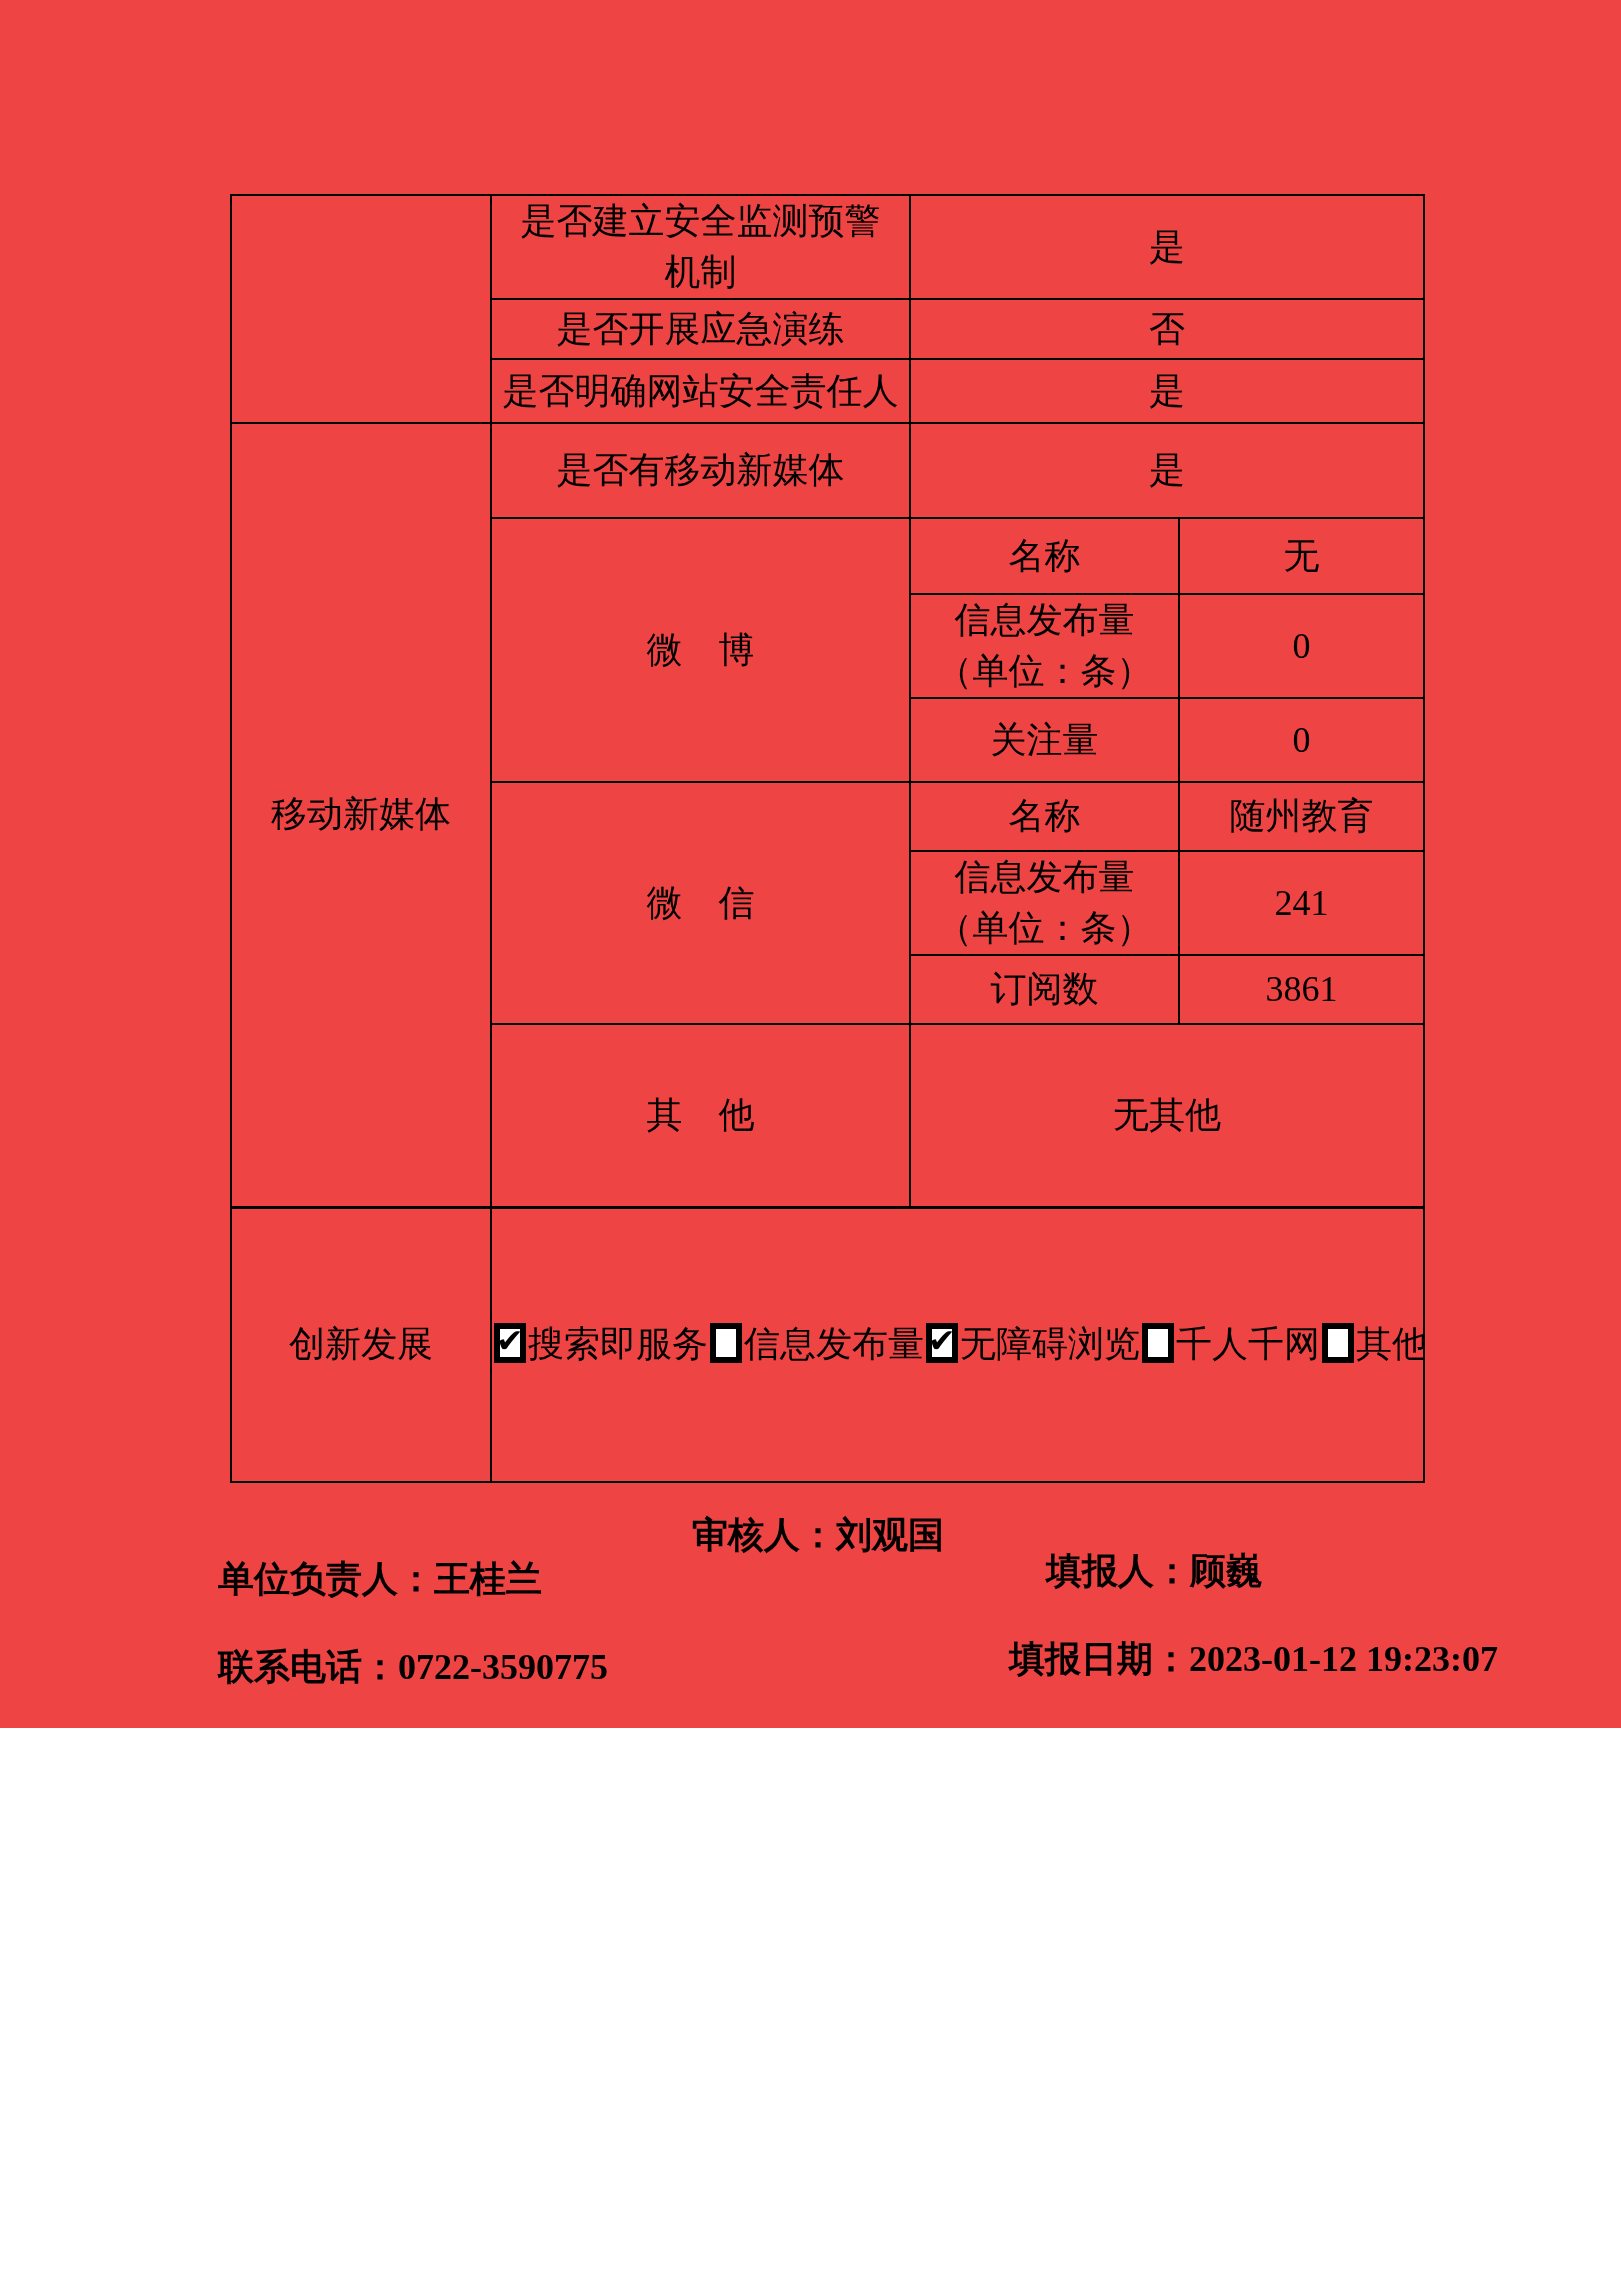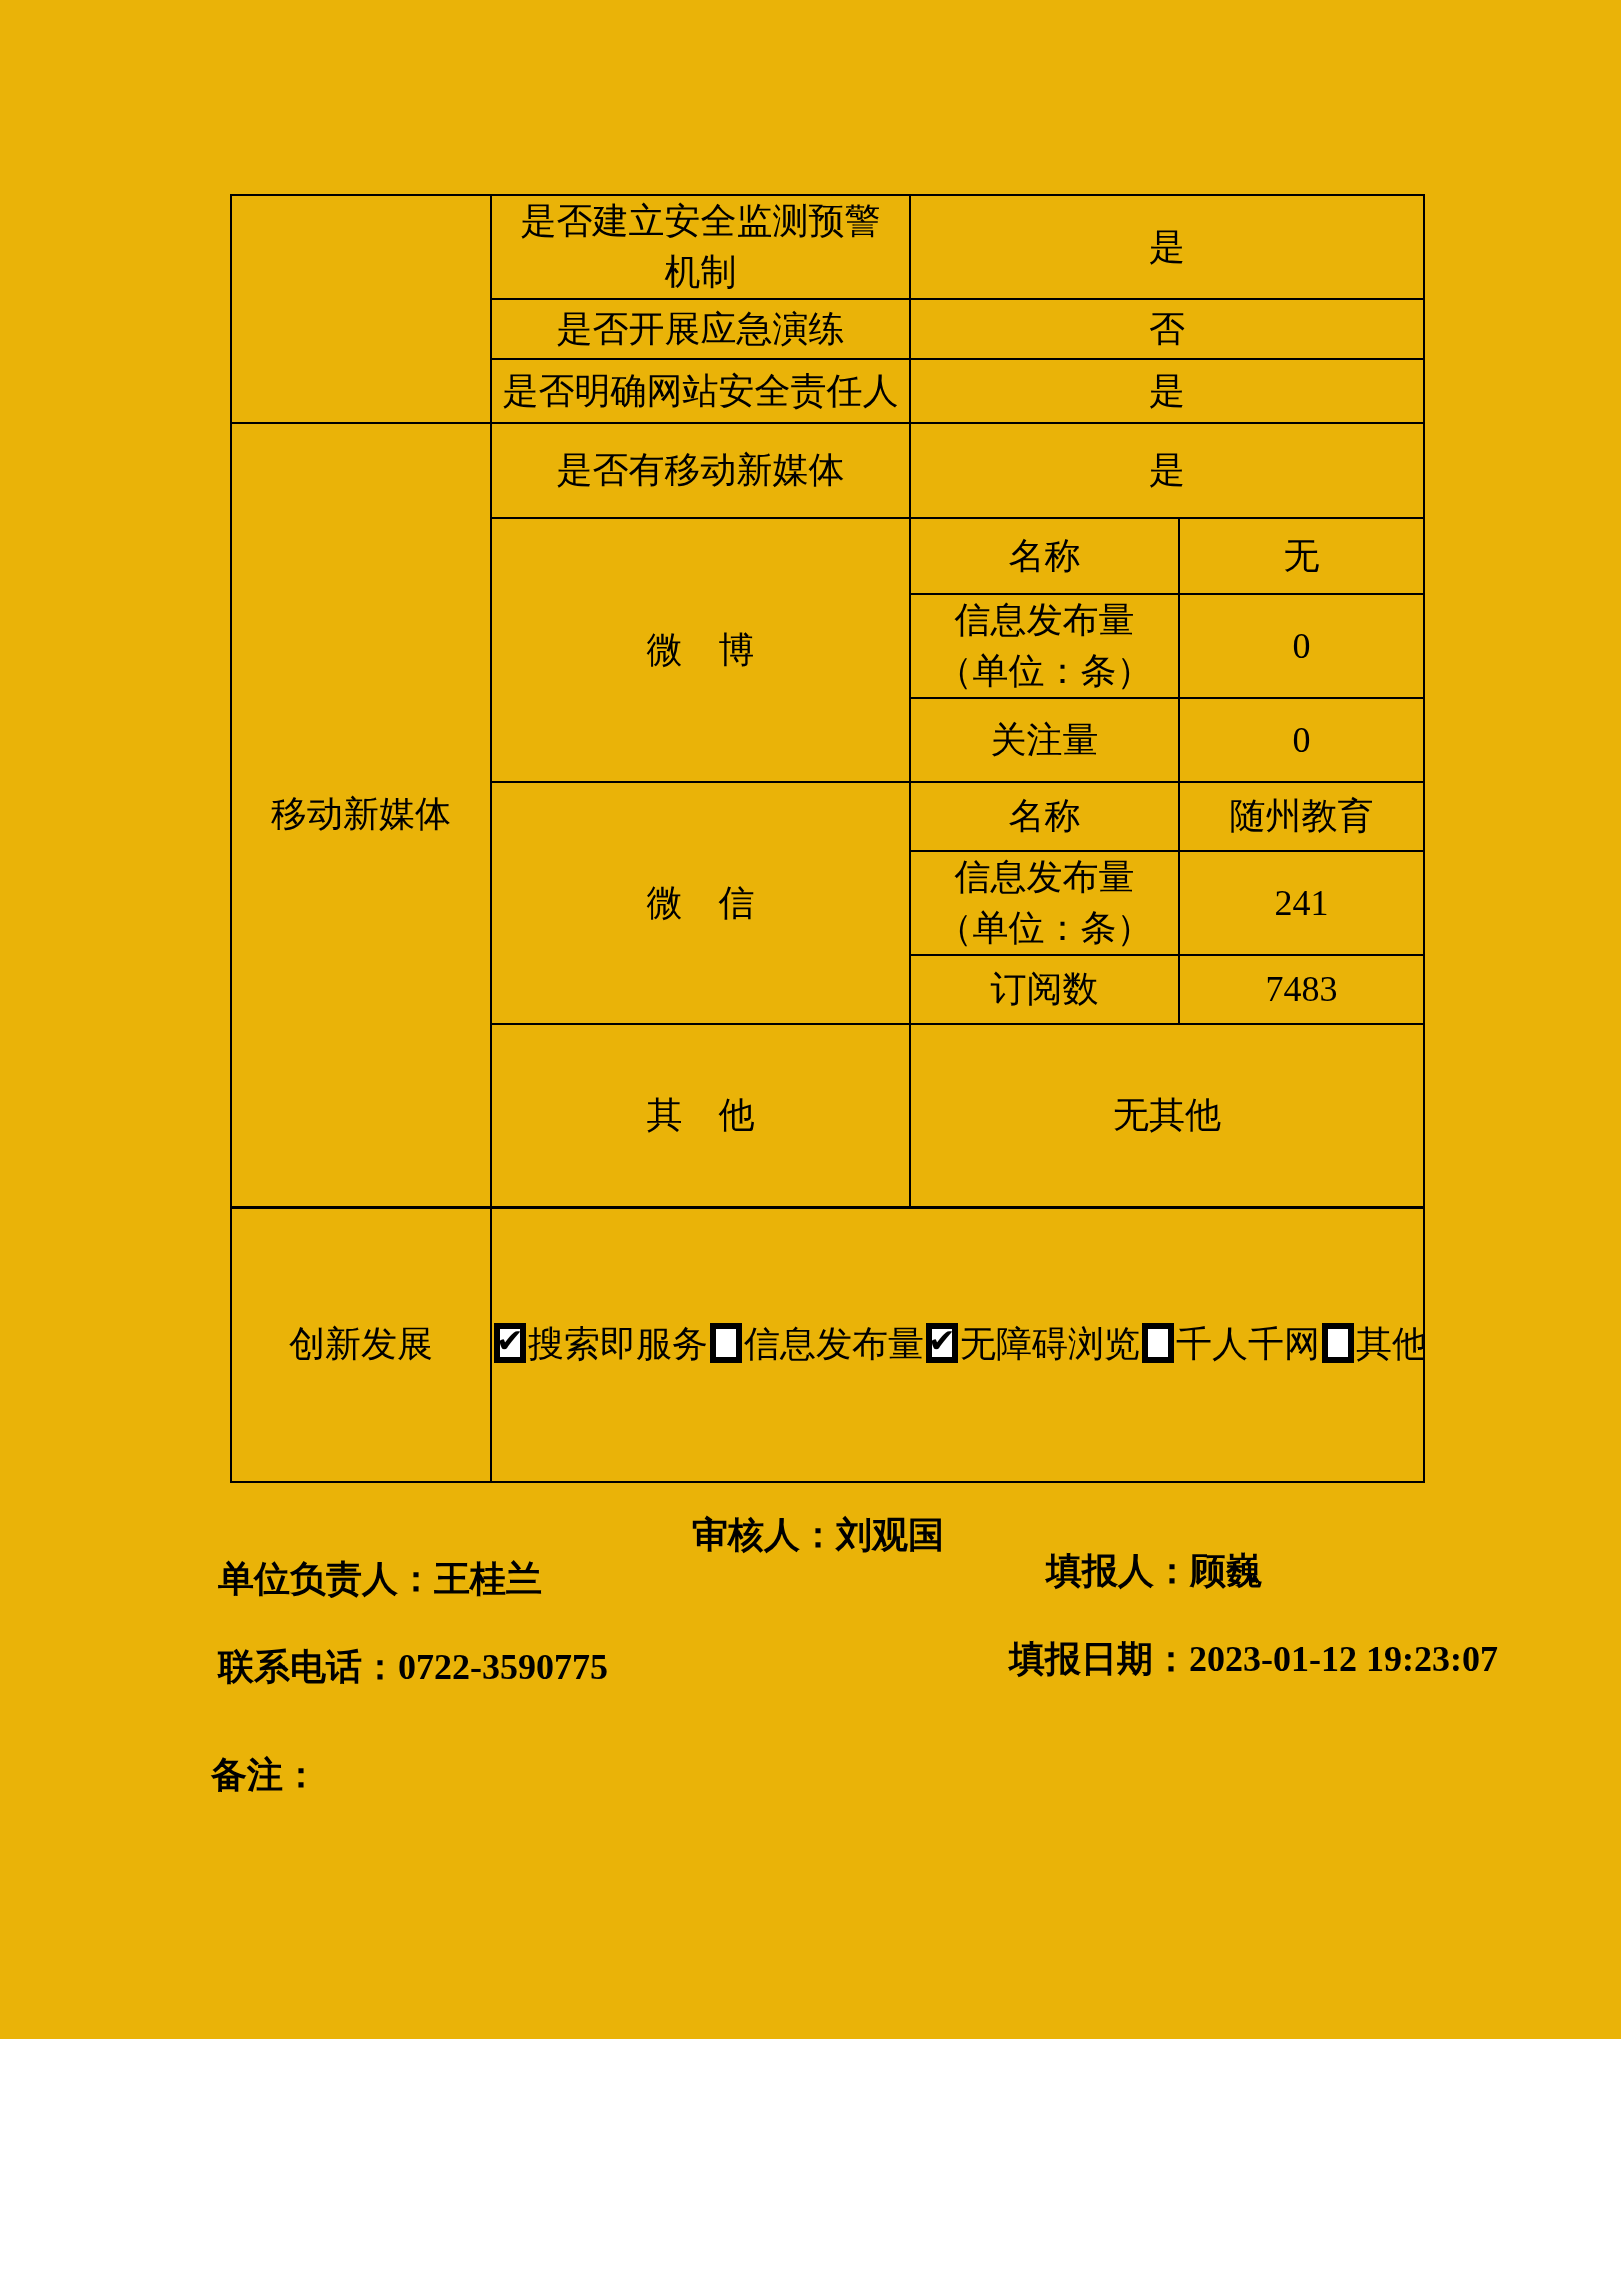--- a/index.html
+++ b/index.html
@@ -1,20 +1,20 @@
 <!DOCTYPE html>
 <html><head>
 <meta charset="utf-8">
 <style>
   html,body{margin:0;padding:0;background:#fff;}
   .page{
     position:relative;
     width:1621px;
-    height:2039px;
-    background:#eab308;
+    height:1728px;
+    background:#ef4444;
     font-family:"Liberation Serif","DejaVu Serif",serif;
     color:#000;
     overflow:hidden;
   }
   table.report{
     position:absolute;
     left:230px;
     top:194px;
     width:1192px;
     border-collapse:collapse;
@@ -133,21 +133,21 @@
         <td>名称</td>
         <td>随州教育</td>
       </tr>
       <tr class="h97">
         <td class="prel">信息发布量
 （单位：条）</td>
         <td>241</td>
       </tr>
       <tr class="h70">
         <td>订阅数</td>
-        <td>7483</td>
+        <td>3861</td>
       </tr>
       <tr class="h187">
         <td>其　他</td>
         <td colspan="2">无其他</td>
       </tr>
       <tr class="h281 innovation">
         <td>创新发展</td>
         <td colspan="3">
           <div class="options" id="innovation-options"><span class="cb checked"></span><span class="opt-label">搜索即服务</span><span class="cb"></span><span class="opt-label">信息发布量</span><span class="cb checked"></span><span class="opt-label">无障碍浏览</span><span class="cb"></span><span class="opt-label">千人千网</span><span class="cb"></span><span class="opt-label">其他</span></div>
         </td>

